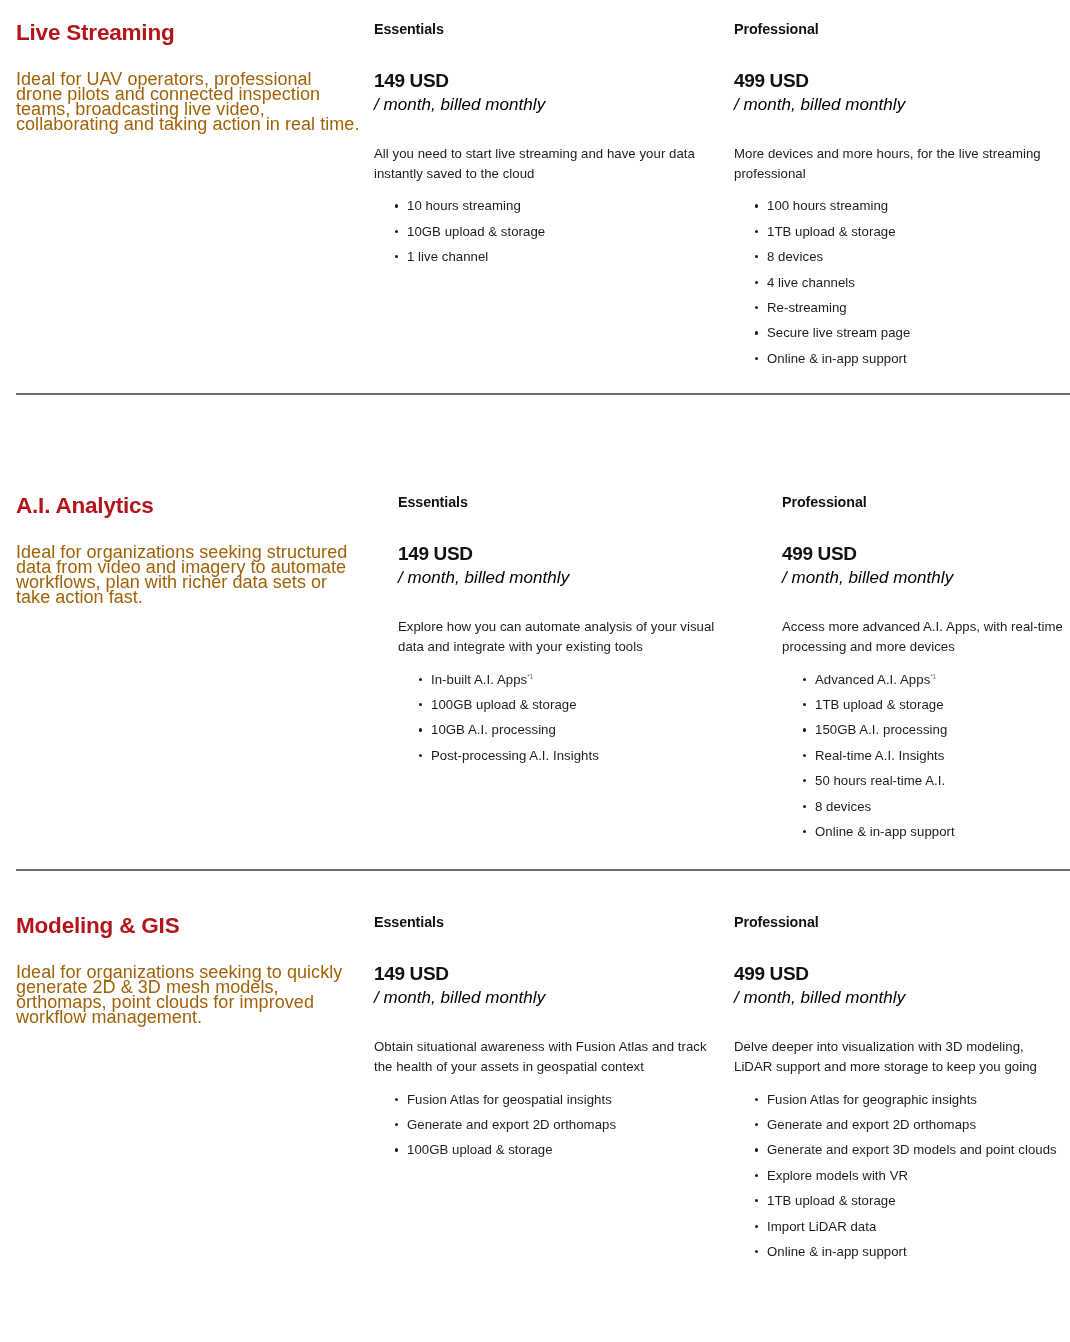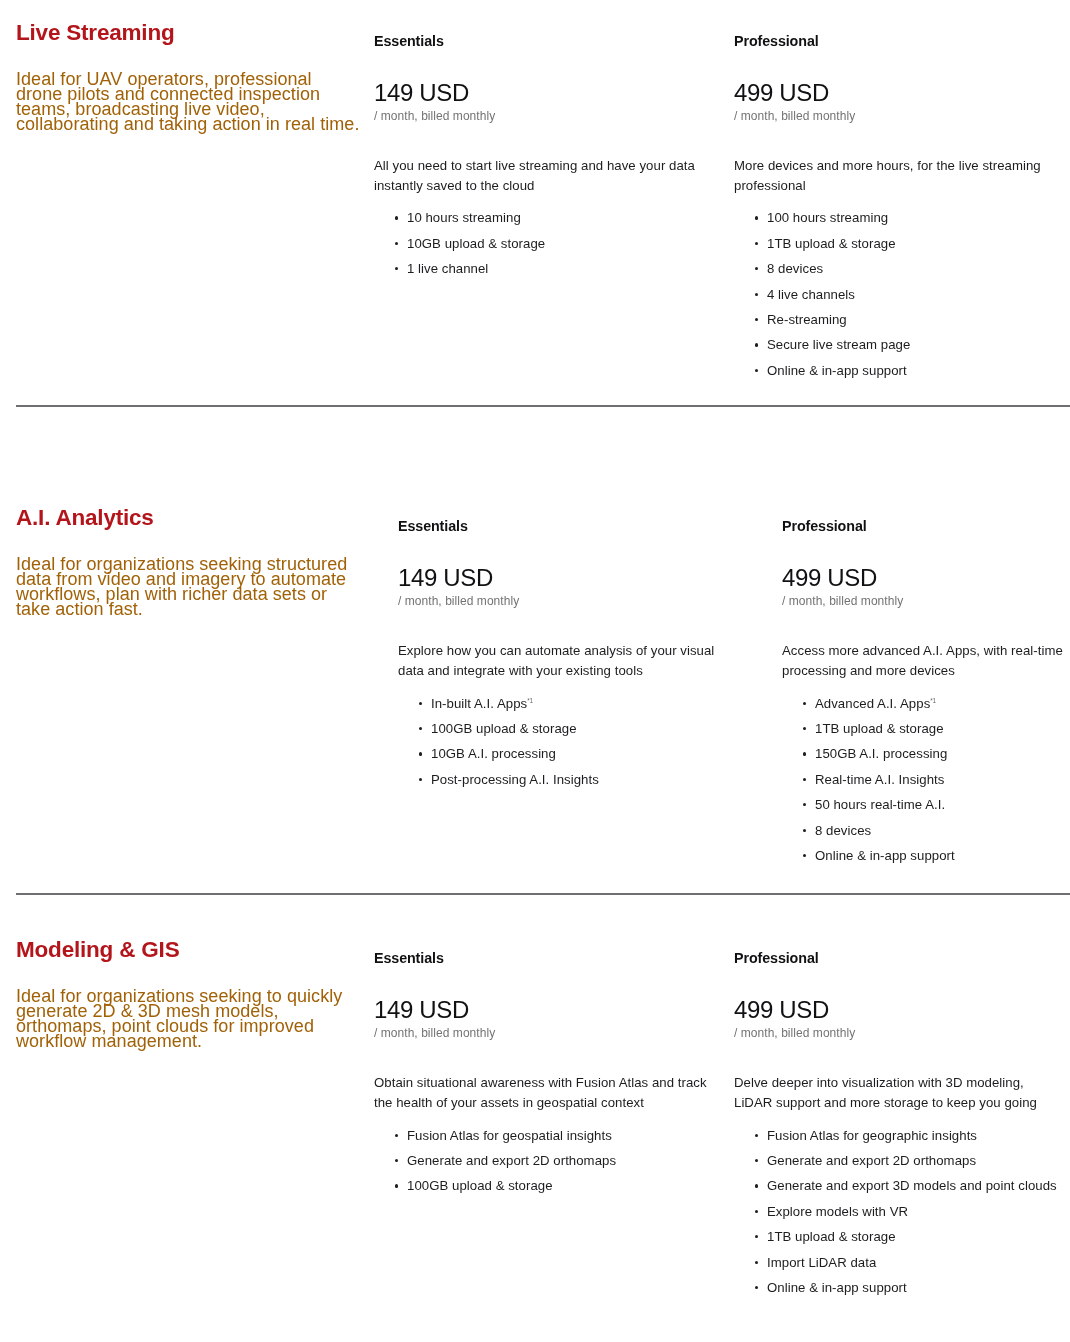--- a/index.html
+++ b/index.html
@@ -66,37 +66,38 @@
     margin: 0;
     letter-spacing: 0.05px;
   }
 
   
   .plan-name {
     font-size: 14.3px;
     line-height: 18px;
     font-weight: 700;
     color: #111113;
-    margin: 12px 0 30px 0;
+    margin: 0 0 30px 0;
     letter-spacing: -0.1px;
   }
   .plan-price {
-    font-size: 24px;
+    font-size: 19px;
     line-height: 25px;
-    font-weight: 400;
+    font-weight: 700;
     color: #111113;
     margin: 0 0 3px 0;
     letter-spacing: -0.35px;
   }
   .plan-period {
-    font-size: 12px;
+    font-size: 17px;
     line-height: 17px;
-    color: #737373;
+    color: #000000;
     margin: 0 0 31px 0;
     letter-spacing: 0.05px;
+    font-style: italic;
   }
   .plan-blurb {
     font-size: 13.2px;
     line-height: 20.2px;
     color: #1d1d1f;
     margin: 0 0 13px 0;
     letter-spacing: 0.05px;
   }
 
   ul.feature-list {

